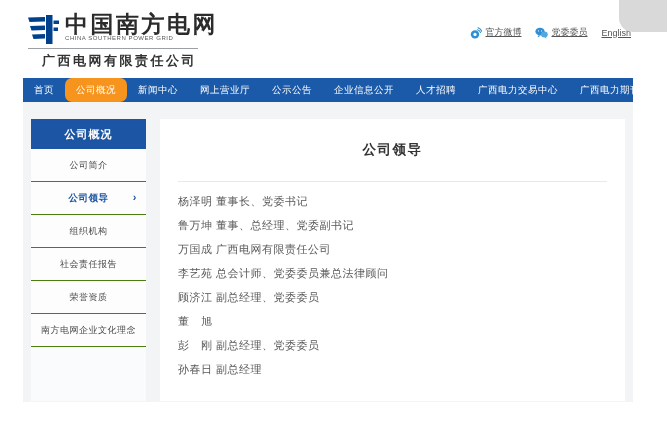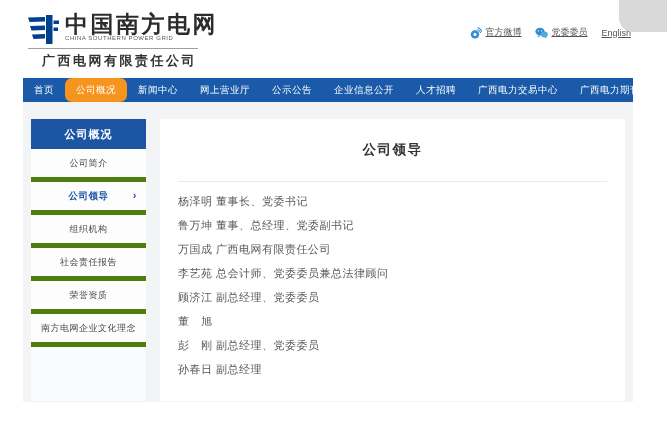--- a/index.html
+++ b/index.html
@@ -71,21 +71,21 @@
   .sidebar-header {
     height: 30px; background: #1c55a3; color: #fff;
     font-size: 11px; font-weight: bold; letter-spacing: 1px;
     display: flex; align-items: center; justify-content: center;
     cursor: pointer;
   }
   .side-item {
     position: relative; height: 33px; background: #fdfdfd;
     display: flex; align-items: center; justify-content: center;
     font-size: 9px; color: #4a4a4a; letter-spacing: 0.5px;
-    border-bottom: 5px solid #4d7c0f; cursor: pointer; white-space: nowrap;
+    border-bottom: 1px solid #4d7c0f; cursor: pointer; white-space: nowrap;
   }
   .side-item.selected { color: #1c55a3; font-weight: bold; font-size: 9.5px; }
   .side-item .chev {
     position: absolute; right: 9px; top: 50%; transform: translateY(-58%);
     color: #1c55a3; font-size: 11px; font-weight: bold;
   }
 
   
   .main-panel {
     position: absolute; left: 137px; top: 17px;

